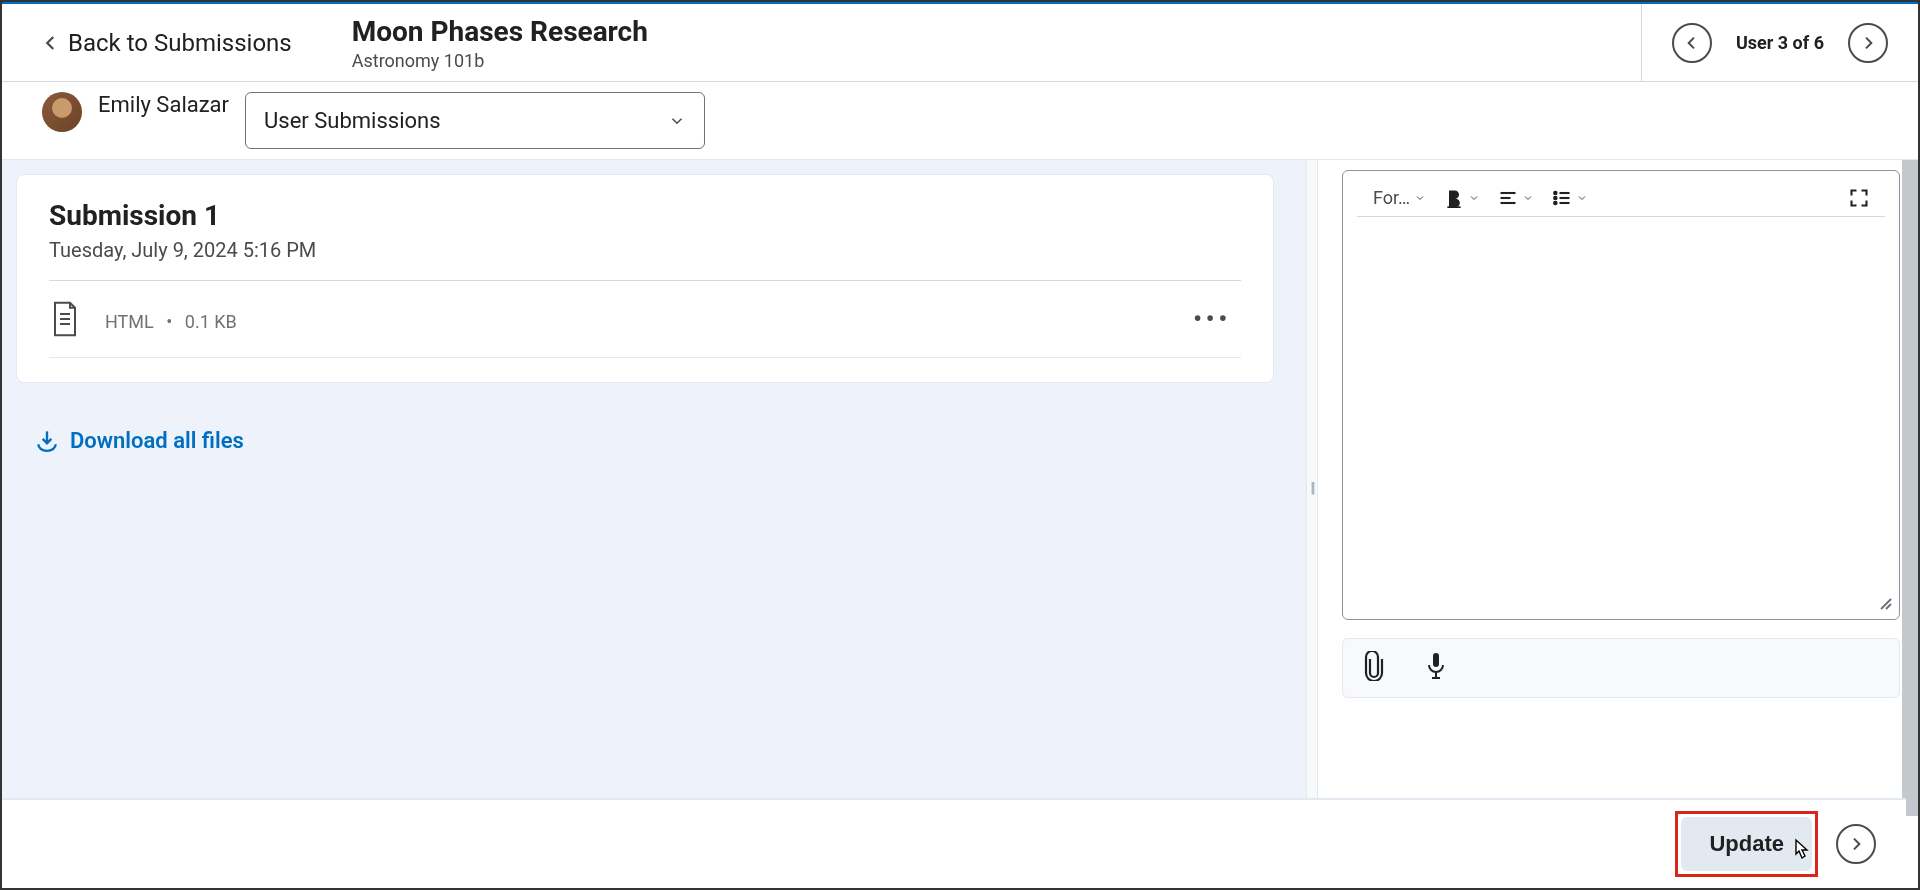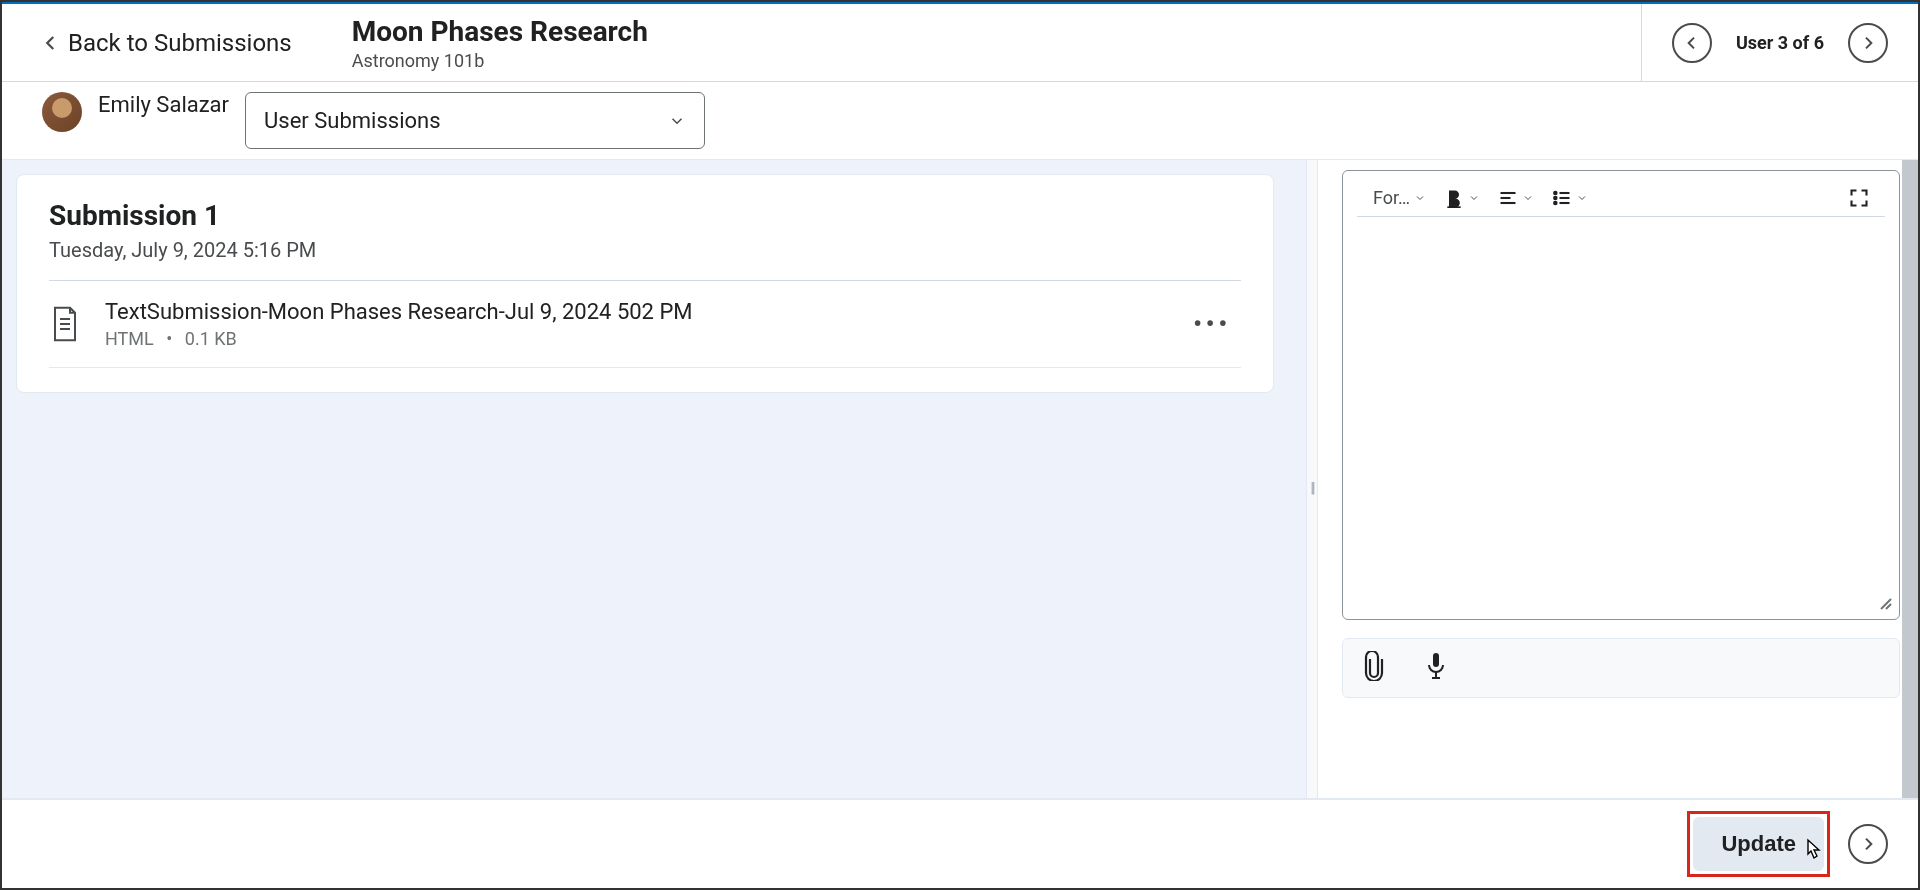--- a/index.html
+++ b/index.html
@@ -229,21 +229,21 @@
 
     .right-scroll-indicator {
       position: absolute;
       right: 0; top: 0; bottom: 0;
       width: 16px;
       background: #c3c8ce;
     }
 
     .footer {
       position: absolute;
-      bottom: 0; left: 0; right: 0;
+      bottom: 0; left: 0; right: 12px;
       height: 90px;
       border-top: 2px solid #e3e9f1;
       background: #fff;
       display: flex;
       align-items: center;
       justify-content: flex-end;
       padding: 0 30px;
       gap: 18px;
     }
     .update-wrap {
@@ -321,29 +321,36 @@
         <div class="file-icon">
           <svg viewBox="0 0 24 30" fill="none" stroke="#494c4e" stroke-width="1.6">
             <path d="M4 2 H16 L20 6 V28 H4 Z"></path>
             <path d="M16 2 V6 H20"></path>
             <line x1="8" y1="11" x2="16" y2="11"></line>
             <line x1="8" y1="15" x2="16" y2="15"></line>
             <line x1="8" y1="19" x2="16" y2="19"></line>
           </svg>
         </div>
         <div class="file-info">
-          <div class="file-name">TextSubmission-Moon Phases Research-Jul 9, 2024 502 PM</div>
           <div class="file-meta">
             <span>HTML</span>
             <span class="sep"></span>
             <span>0.1 KB</span>
           </div>
         </div>
         <div class="more-dots">•••</div>
       </div>
+    </div>
+    <div class="download-row">
+      <svg viewBox="0 0 24 24" fill="none" stroke="#006fbf" stroke-width="2.2">
+        <path d="M4 16 A8 6 0 0 0 20 16"></path>
+        <line x1="12" y1="4" x2="12" y2="15"></line>
+        <polyline points="8 11 12 15 16 11"></polyline>
+      </svg>
+      <span>Download all files</span>
     </div>
   </div>
 
   <div class="divider-gutter">
     <span class="divider-handle">||</span>
   </div>
 
   <div class="right-panel">
     <div class="editor">
       <div class="toolbar">

